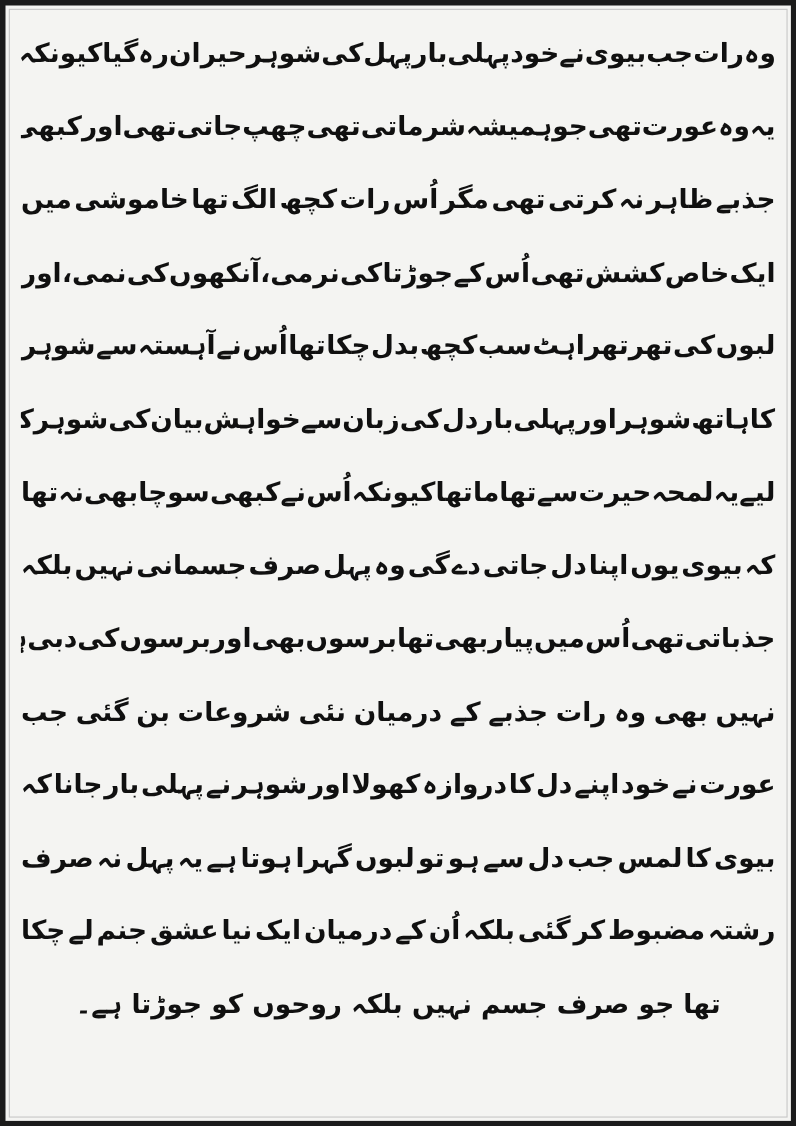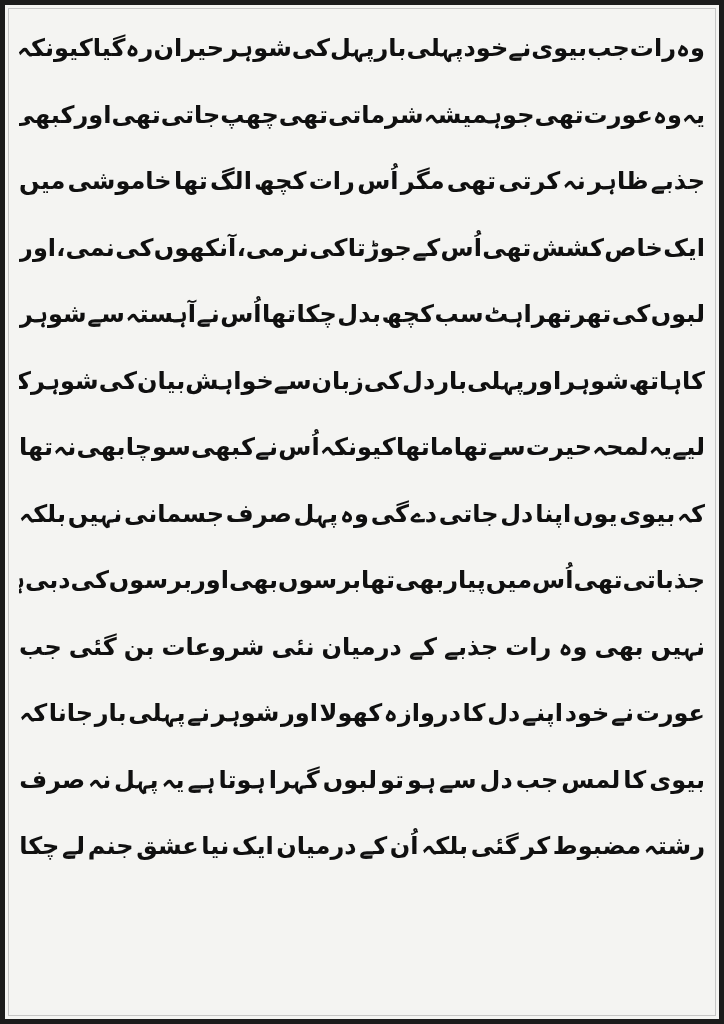--- a/index.html
+++ b/index.html
@@ -257,14 +257,15 @@
         <span>اُن</span>
         <span>کے</span>
         <span>درمیان</span>
         <span>ایک</span>
         <span>نیا</span>
         <span>عشق</span>
         <span>جنم</span>
         <span>لے</span>
         <span>چکا</span>
       </div>
+    <div class="line center">تھا جو صرف جسم نہیں بلکہ روحوں کو جوڑتا ہے۔</div>
   </div>
 </div>
 
 </body></html>

